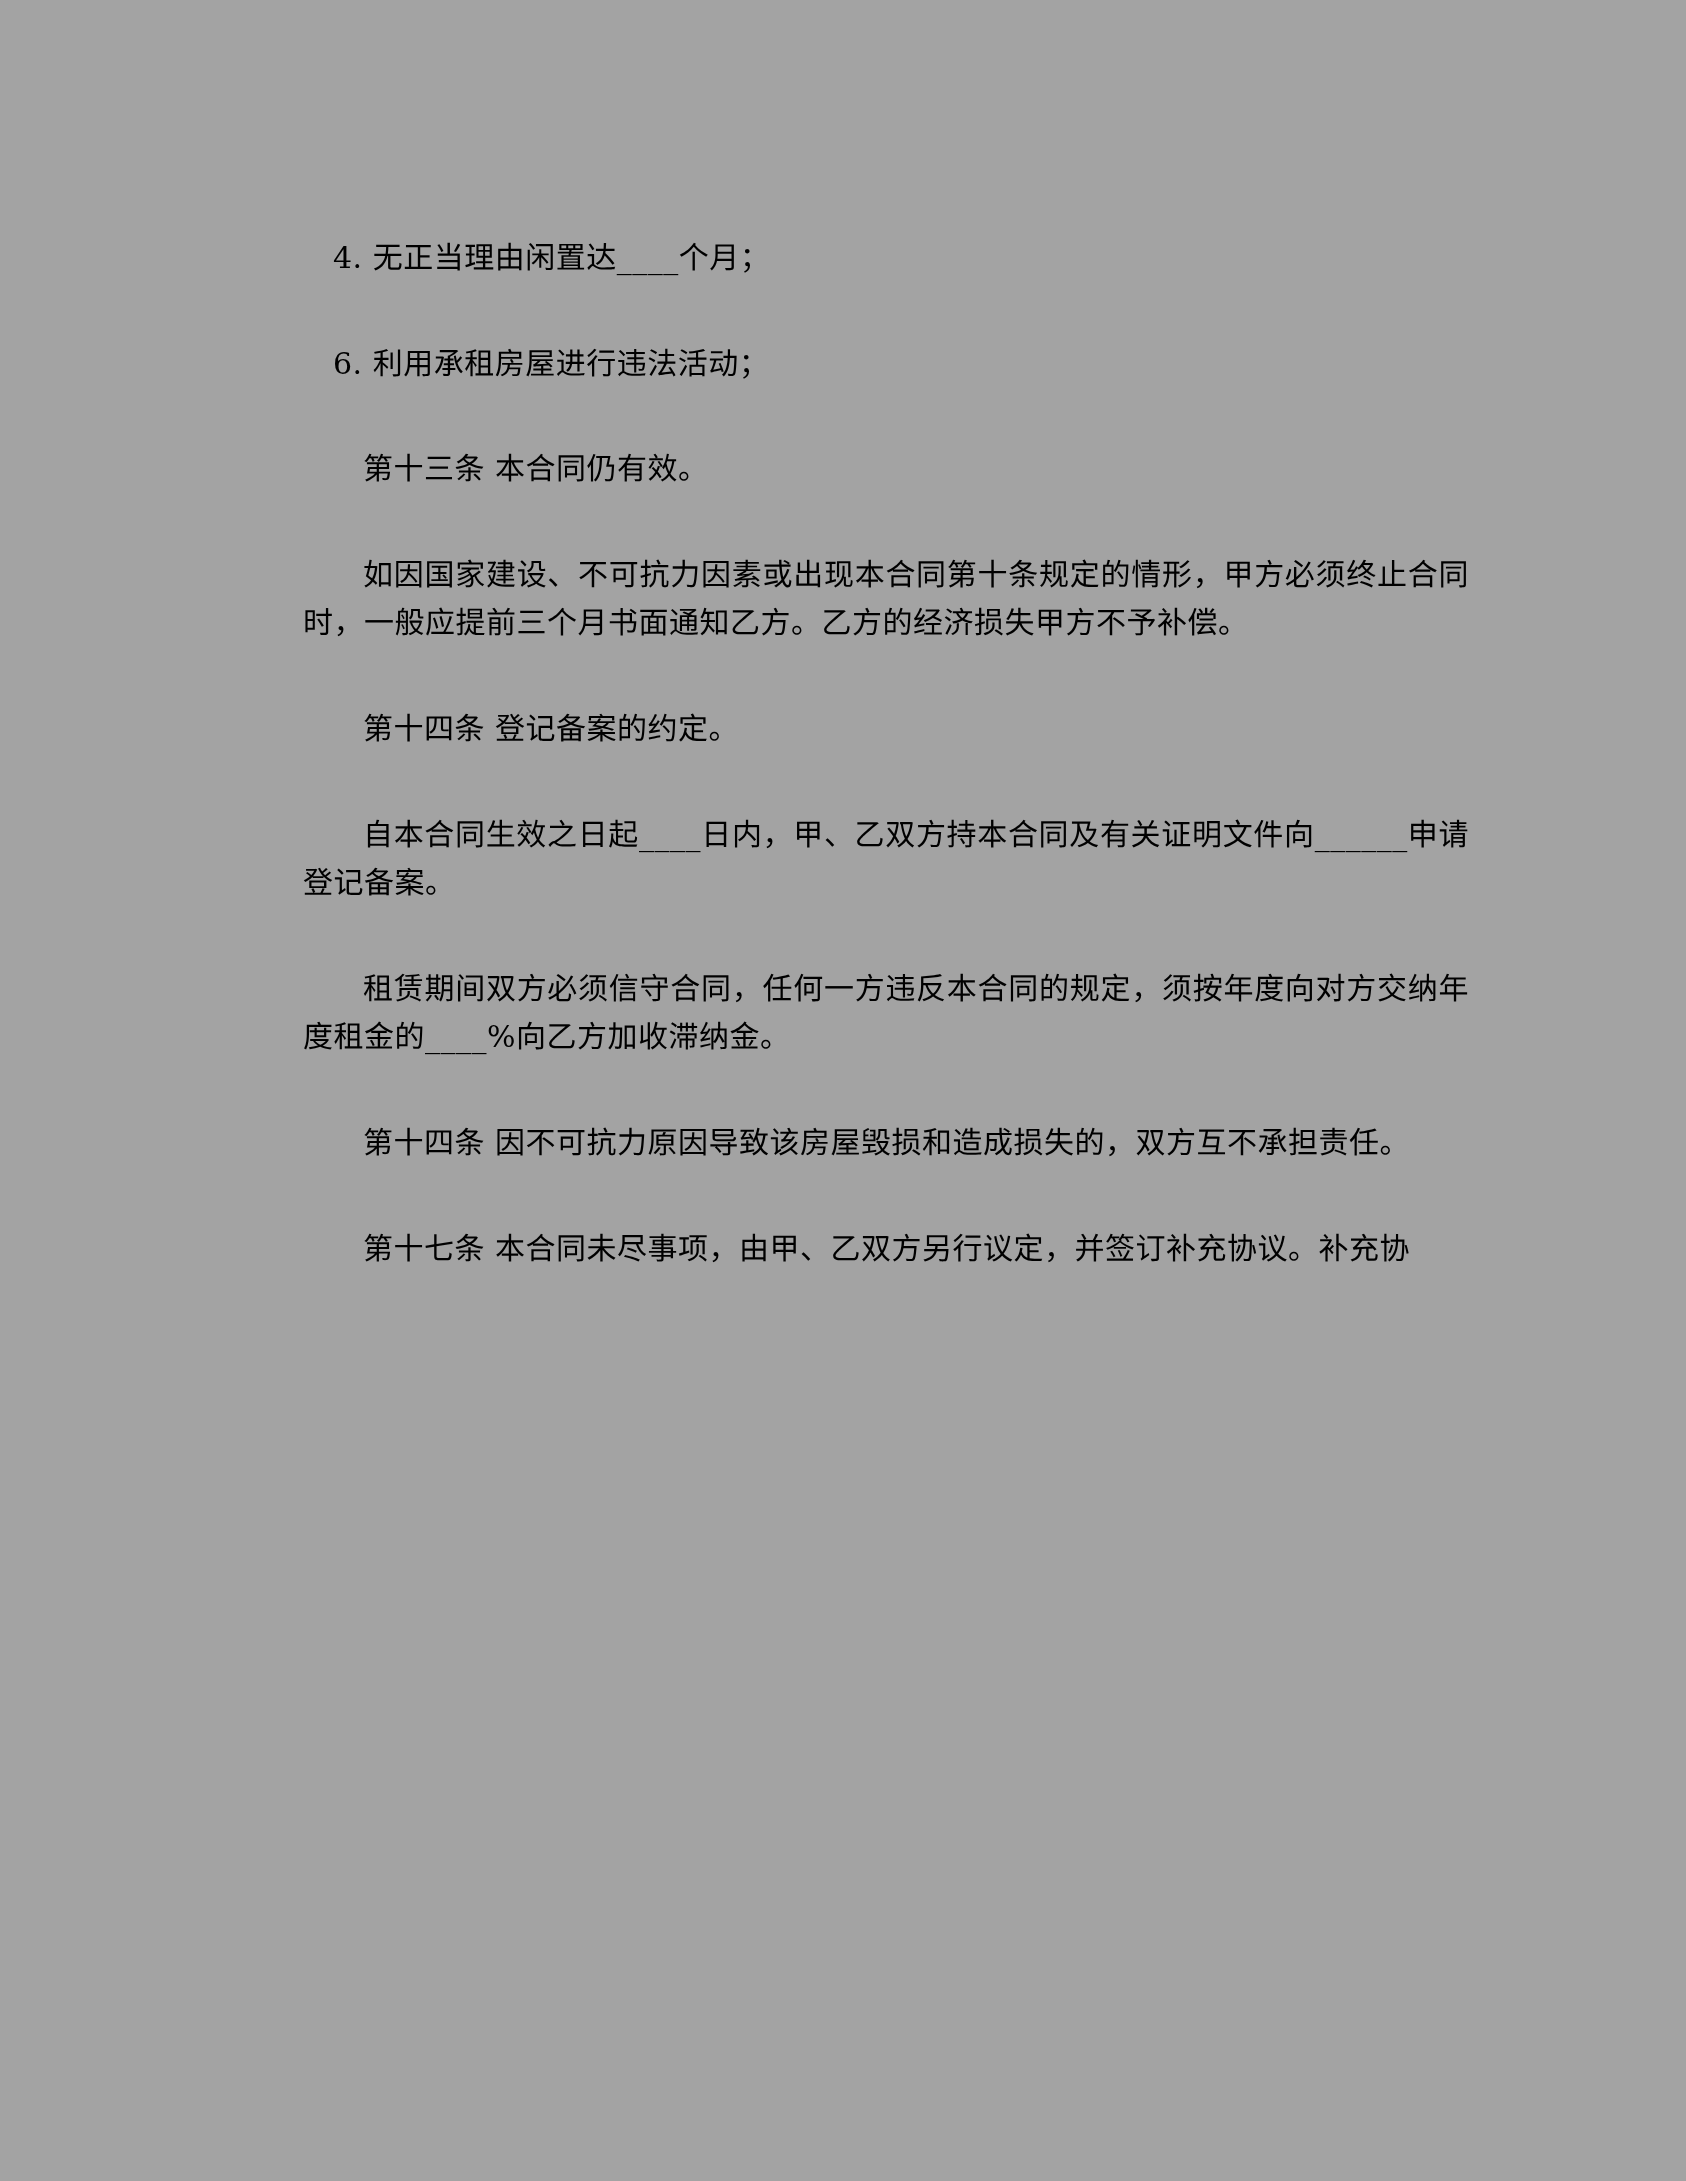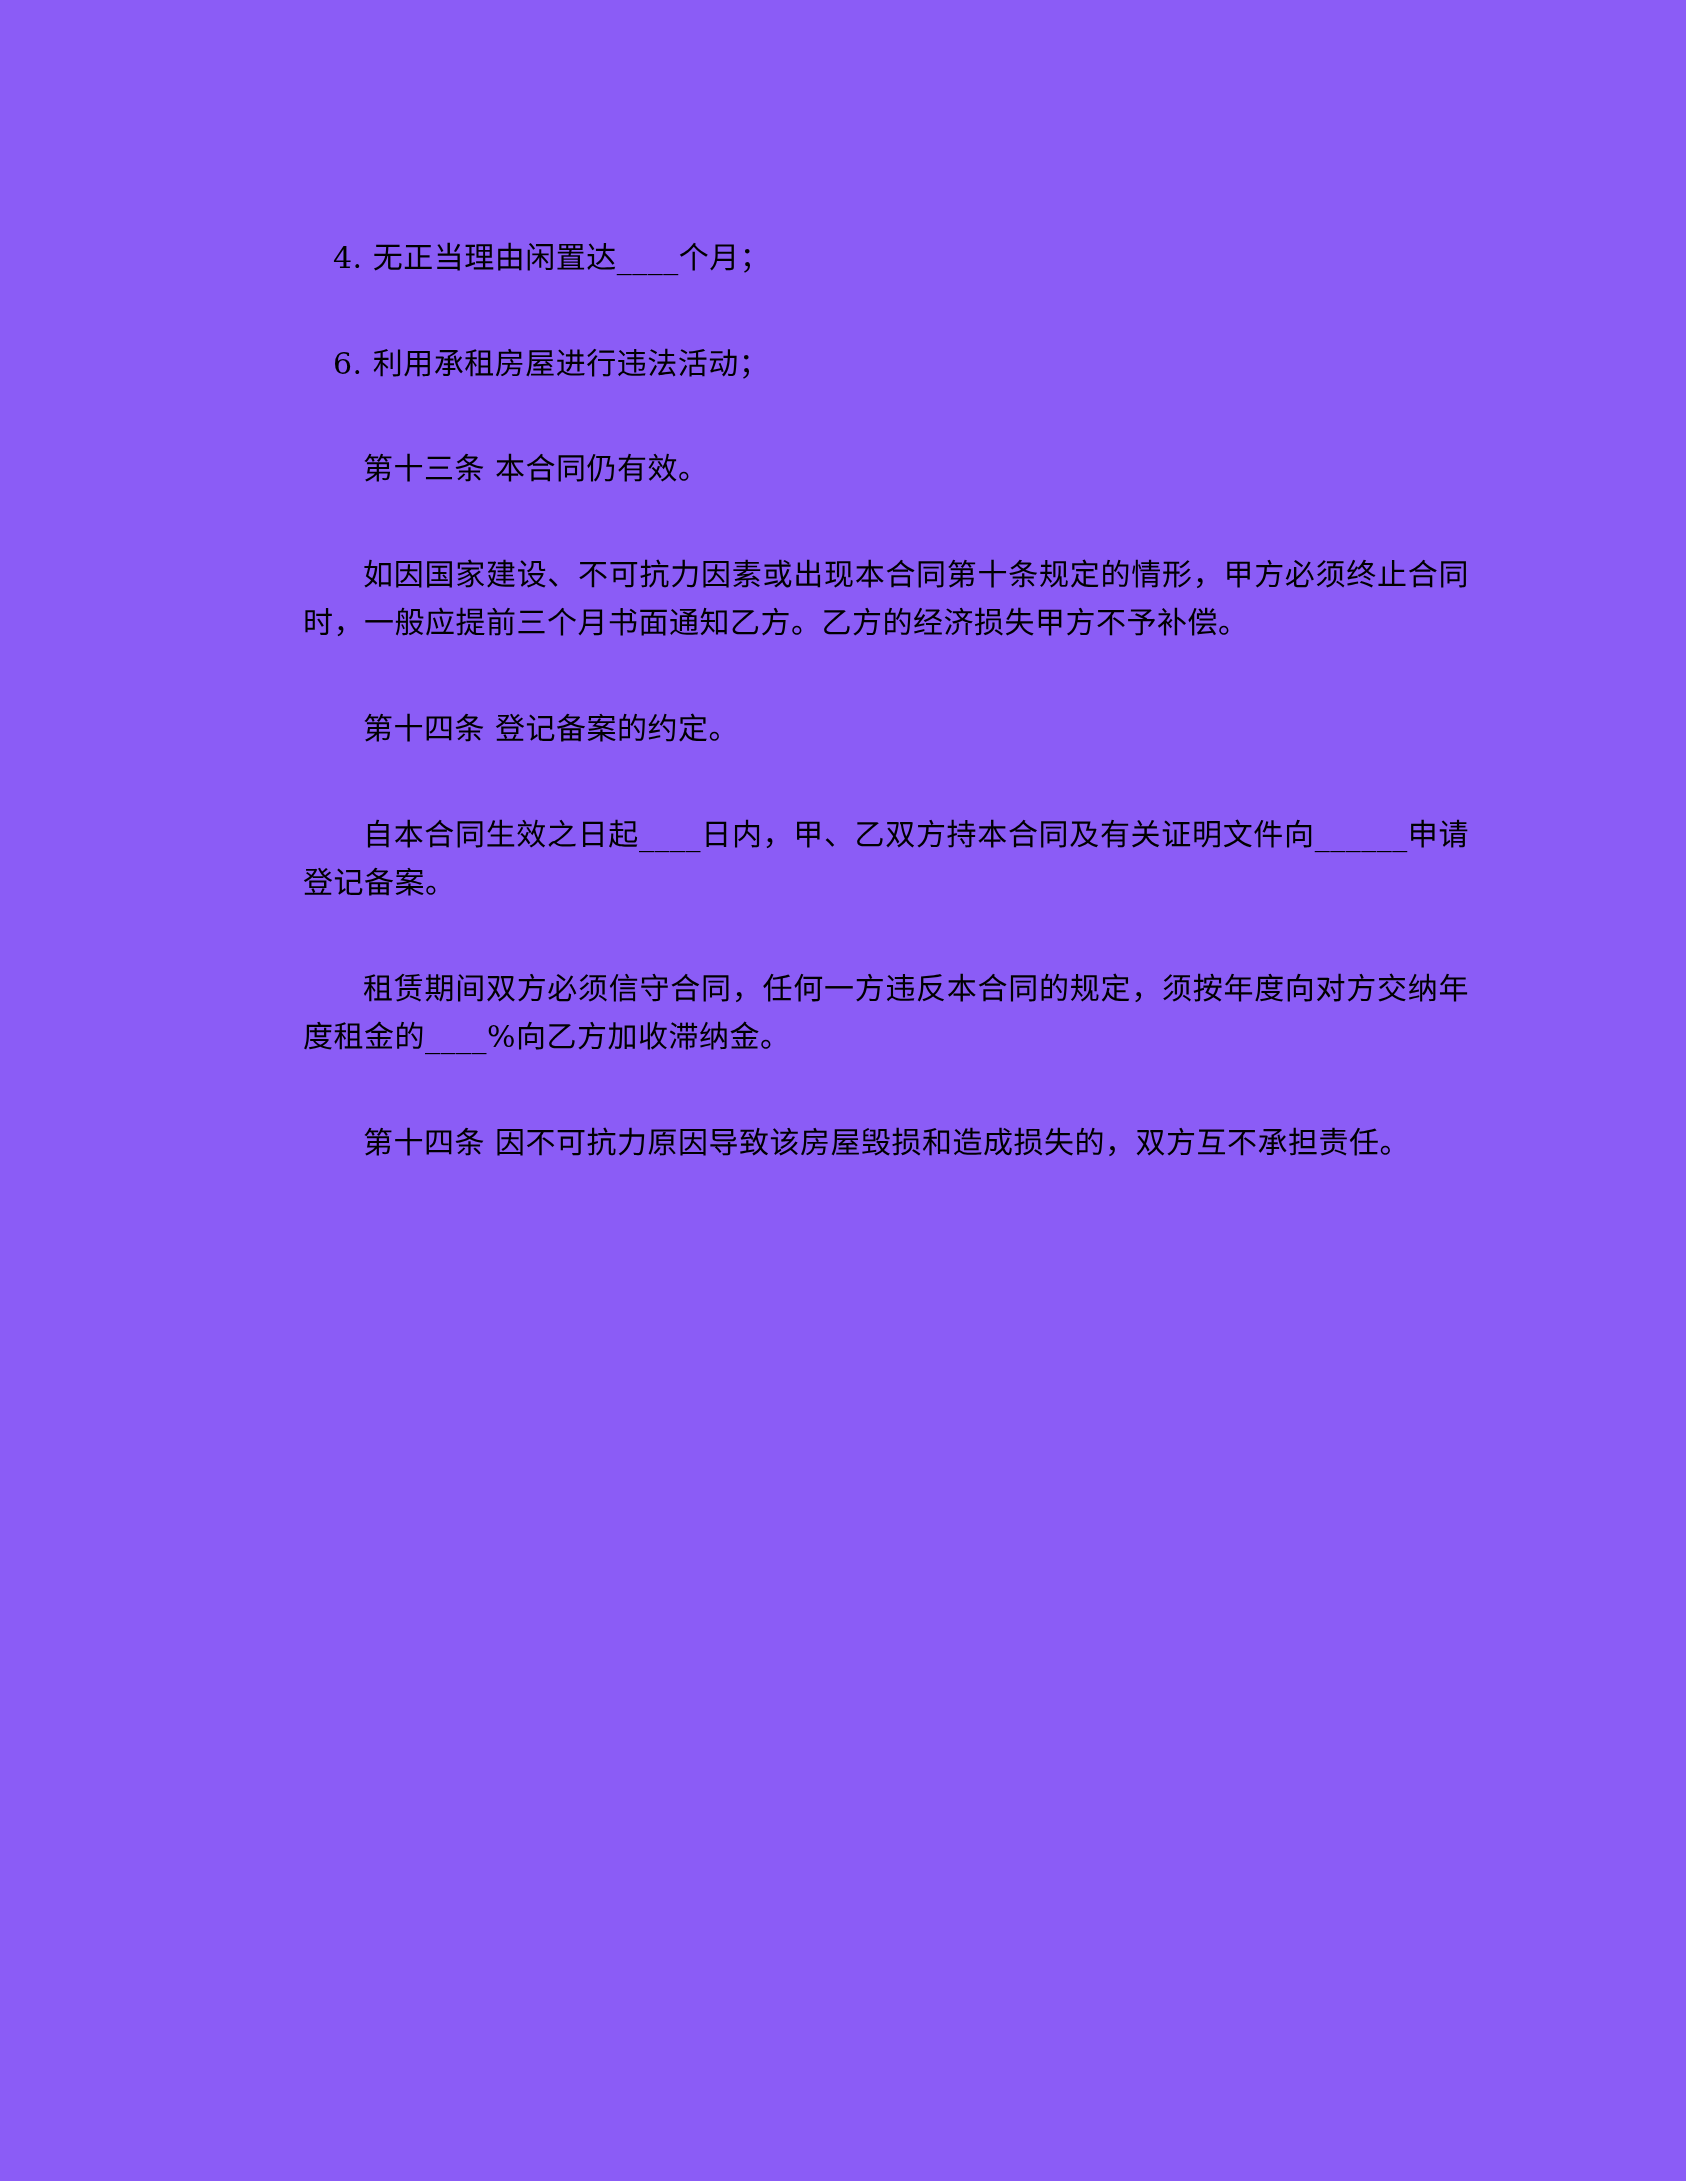--- a/index.html
+++ b/index.html
@@ -4,21 +4,21 @@
 <title>租赁合同</title>
 <style>
   html, body {
     margin: 0;
     padding: 0;
     background: #ffffff;
   }
   .page {
     width: 1686px;
     height: 2182px;
-    background: #8b5cf6;
+    background: #a3a3a3;
     position: relative;
     box-sizing: border-box;
     padding: 234px 220px 0 303px;
     font-family: "DejaVu Serif", "Liberation Serif", serif;
     color: #000000;
   }
   .doc-body {
     width: 1166px;
   }
   p.para {
@@ -47,15 +47,16 @@
 <div class="page">
   <div class="doc-body">
       <p class="para listitem">4. 无正当理由闲置达____个月；</p>
       <p class="para listitem">6. 利用承租房屋进行违法活动；</p>
       <p class="para indent">第十三条  本合同仍有效。</p>
       <p class="para indent">如因国家建设、不可抗力因素或出现本合同第十条规定的情形，甲方必须终止合同时，一般应提前三个月书面通知乙方。乙方的经济损失甲方不予补偿。</p>
       <p class="para indent">第十四条  登记备案的约定。</p>
       <p class="para indent">自本合同生效之日起____日内，甲、乙双方持本合同及有关证明文件向______申请登记备案。</p>
       <p class="para indent">租赁期间双方必须信守合同，任何一方违反本合同的规定，须按年度向对方交纳年度租金的____%向乙方加收滞纳金。</p>
       <p class="para indent">第十四条  因不可抗力原因导致该房屋毁损和造成损失的，双方互不承担责任。</p>
+      <p class="para indent">第十七条  本合同未尽事项，由甲、乙双方另行议定，并签订补充协议。补充协</p>
     </div>
 </div>
 
 
 </body></html>

